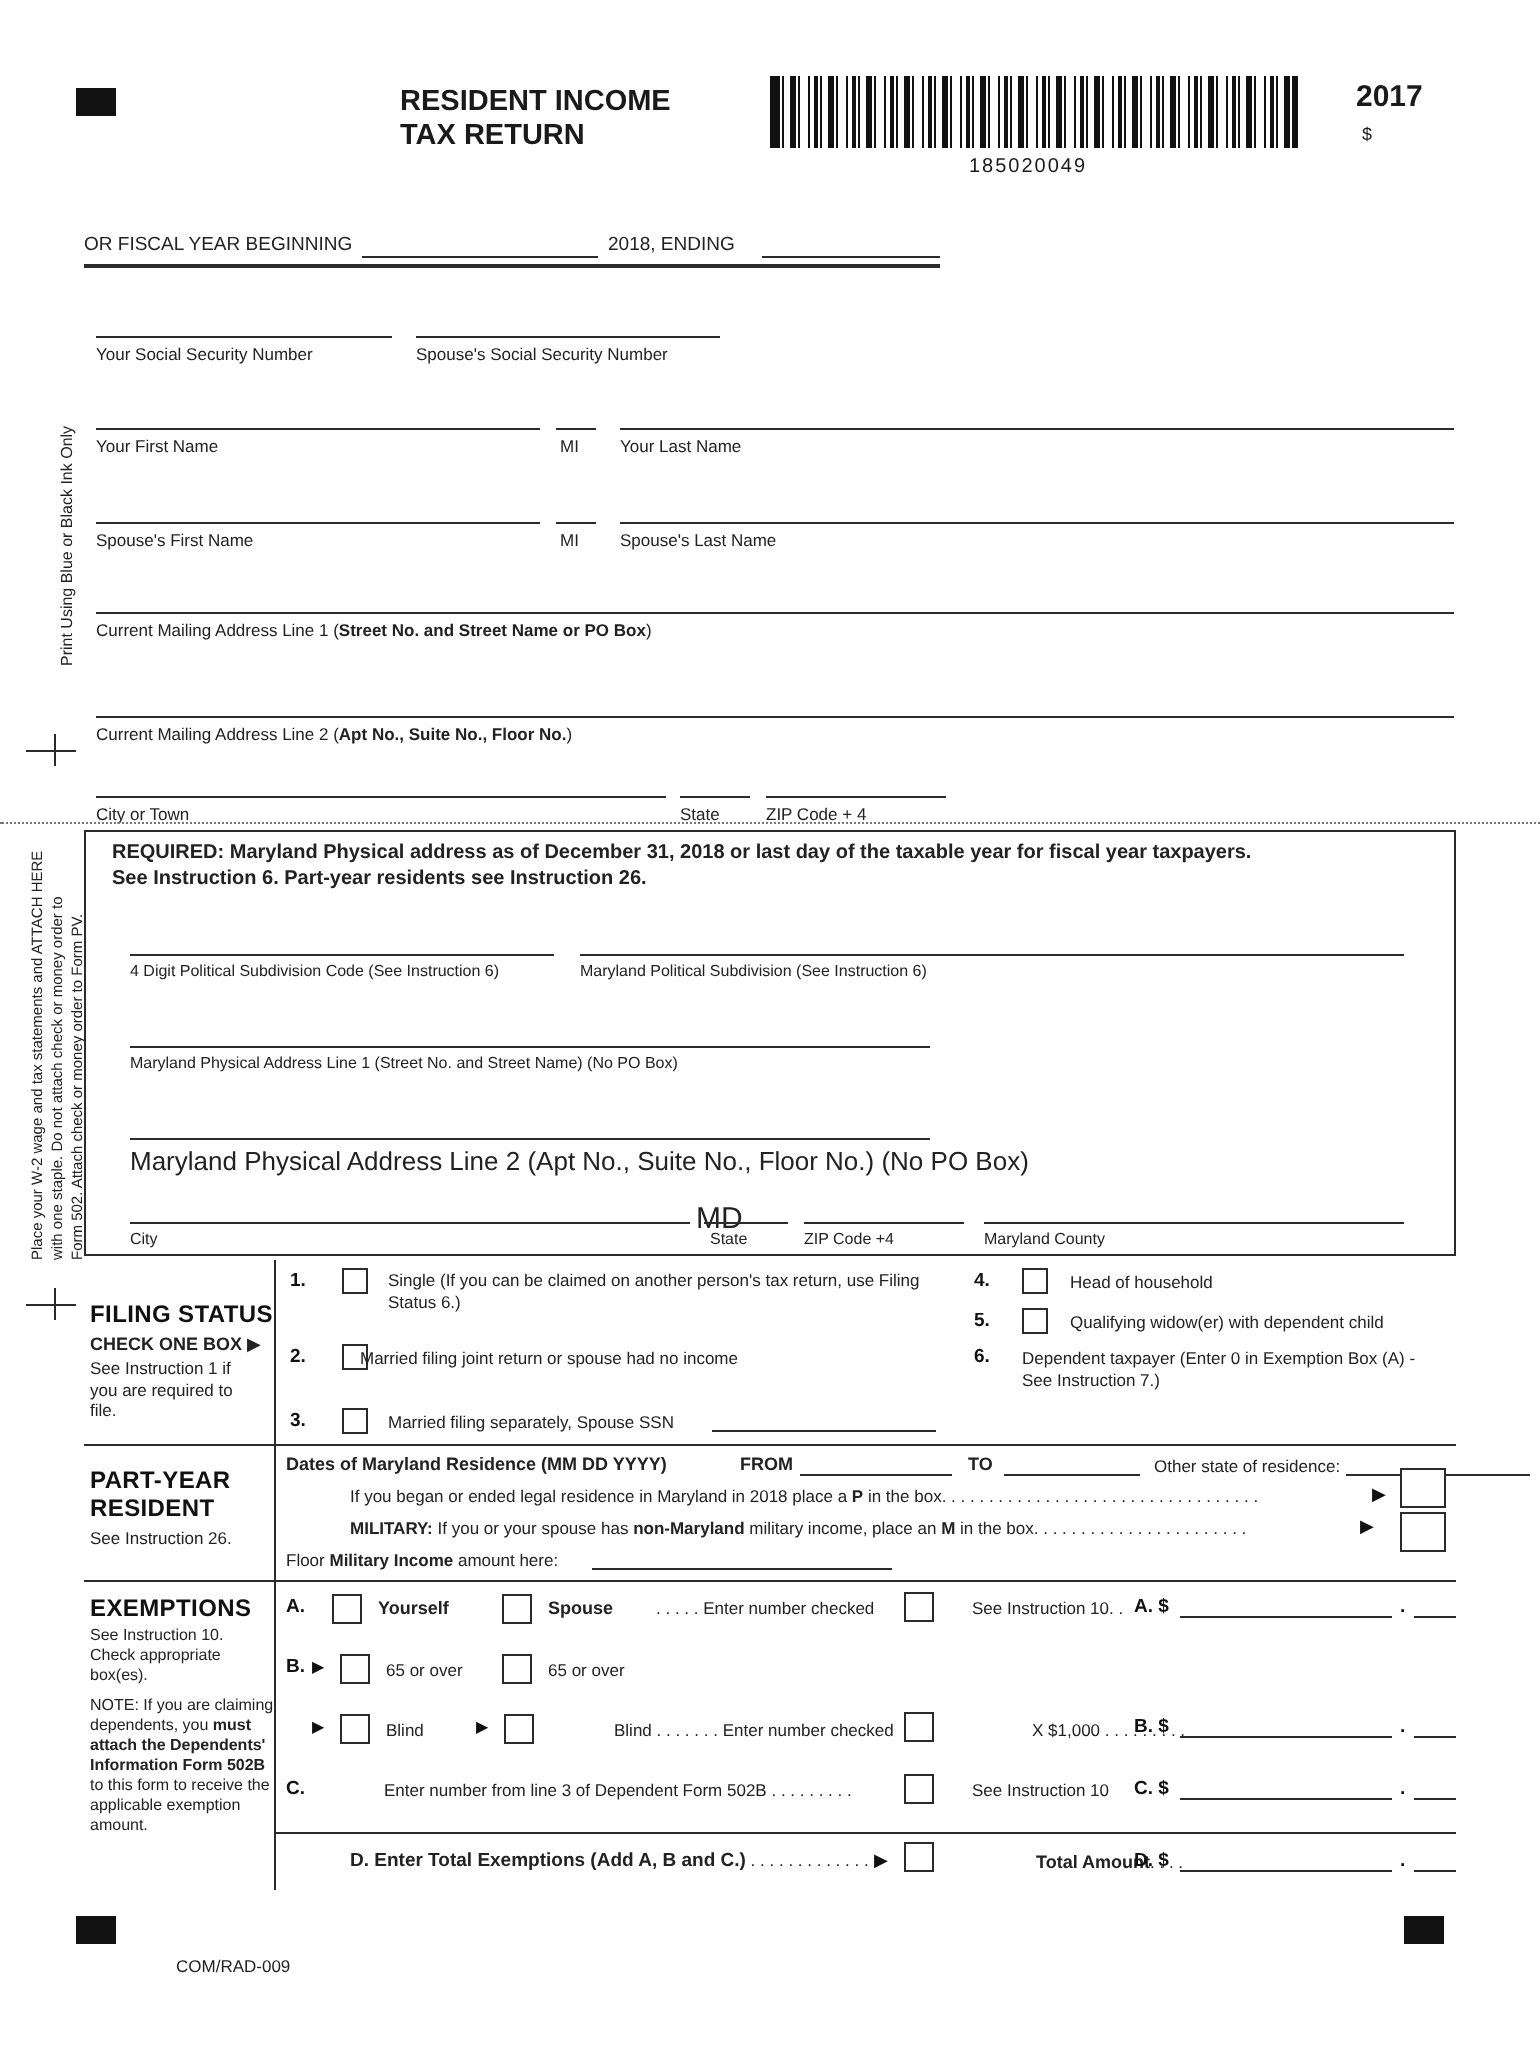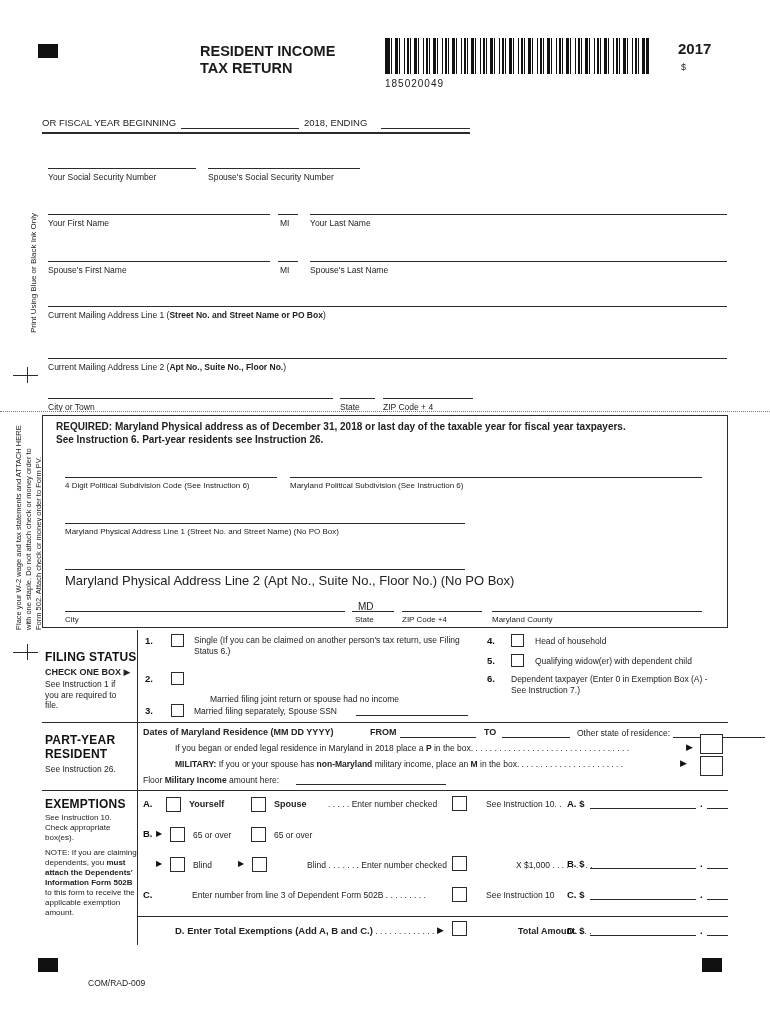--- a/index.html
+++ b/index.html
@@ -34,21 +34,21 @@
 
   <div class="sq" style="left:38px;top:44px;"></div>
 
 
   <div class="abs" style="left:200px;top:43px;">
     <div style="font-size:14.5px;font-weight:bold;line-height:1.15;">RESIDENT INCOME</div>
     <div style="font-size:14.5px;font-weight:bold;line-height:1.15;">TAX RETURN</div>
   </div>
 
   <div class="barcode"></div>
-  <div class="abs" style="left:385px;top:78px;width:258px;text-align:left;font-size:10px;letter-spacing:1px;">185020049</div>
+  <div class="abs" style="left:385px;top:78px;width:258px;text-align:center;font-size:10px;letter-spacing:1px;">185020049</div>
 
   <div class="abs" style="left:678px;top:40px;font-size:15px;font-weight:bold;">2017</div>
   <div class="abs" style="left:681px;top:62px;font-size:9px;">$</div>
 
   <div class="lbl" style="left:42px;top:117px;font-size:9.5px;">OR FISCAL YEAR BEGINNING</div>
   <div class="ln" style="left:181px;top:128px;width:118px;"></div>
   <div class="lbl" style="left:304px;top:117px;font-size:9.5px;">2018, ENDING</div>
   <div class="ln" style="left:381px;top:128px;width:89px;"></div>
   <div class="ln" style="left:42px;top:132px;width:428px;border-top-width:2px;"></div>
 
@@ -113,21 +113,21 @@
   <div class="ln" style="left:290px;top:477px;width:412px;"></div>
   <div class="lbl" style="left:65px;top:481px;font-size:8px;">4 Digit Political Subdivision Code (See Instruction 6)</div>
   <div class="lbl" style="left:290px;top:481px;font-size:8px;">Maryland Political Subdivision (See Instruction 6)</div>
 
   <div class="ln" style="left:65px;top:523px;width:400px;"></div>
   <div class="lbl" style="left:65px;top:527px;font-size:8px;">Maryland Physical Address Line 1 (Street No. and Street Name) (No PO Box)</div>
 
   <div class="ln" style="left:65px;top:569px;width:400px;"></div>
   <div class="lbl" style="left:65px;top:573px;font-size:13px;">Maryland Physical Address Line 2 (Apt No., Suite No., Floor No.) (No PO Box)</div>
 
-  <div class="lbl" style="left:358px;top:601px;font-size:10px;">MD</div>
+  <div class="lbl" style="left:348px;top:601px;font-size:15px;">MD</div>
   <div class="ln" style="left:65px;top:611px;width:280px;"></div>
   <div class="ln" style="left:352px;top:611px;width:42px;"></div>
   <div class="ln" style="left:402px;top:611px;width:80px;"></div>
   <div class="ln" style="left:492px;top:611px;width:210px;"></div>
   <div class="lbl" style="left:65px;top:615px;font-size:8px;">City</div>
   <div class="lbl" style="left:355px;top:615px;font-size:8px;">State</div>
   <div class="lbl" style="left:402px;top:615px;font-size:8px;">ZIP Code +4</div>
   <div class="lbl" style="left:492px;top:615px;font-size:8px;">Maryland County</div>
 
   <div class="vline" style="left:137px;top:630px;height:315px;"></div>
@@ -139,21 +139,21 @@
     <span>CHECK ONE BOX </span><span>▶</span>
   </div>
   <div class="lblw" style="left:45px;top:679px;width:80px;">See Instruction 1 if you are required to file.</div>
 
   <div class="num" style="left:145px;top:635px;">1.</div>
   <div class="cb" style="left:171px;top:634px;"></div>
   <div class="lblw" style="left:194px;top:635px;width:268px;">Single (If you can be claimed on another person's tax return, use Filing Status 6.)</div>
 
   <div class="num" style="left:145px;top:673px;">2.</div>
   <div class="cb" style="left:171px;top:672px;"></div>
-  <div class="lbl" style="left:210px;top:674px;margin-top:20px;">Married filing joint return or spouse had no income</div>
+  <div class="lbl" style="left:180px;top:674px;">Married filing joint return or spouse had no income</div>
 
   <div class="num" style="left:145px;top:705px;">3.</div>
   <div class="cb" style="left:171px;top:704px;"></div>
   <div class="lbl" style="left:194px;top:706px;">Married filing separately, Spouse SSN</div>
   <div class="ln" style="left:356px;top:715px;width:112px;"></div>
 
   <div class="num" style="left:487px;top:635px;">4.</div>
   <div class="cb" style="left:511px;top:634px;"></div>
   <div class="lbl" style="left:535px;top:636px;">Head of household</div>
 

